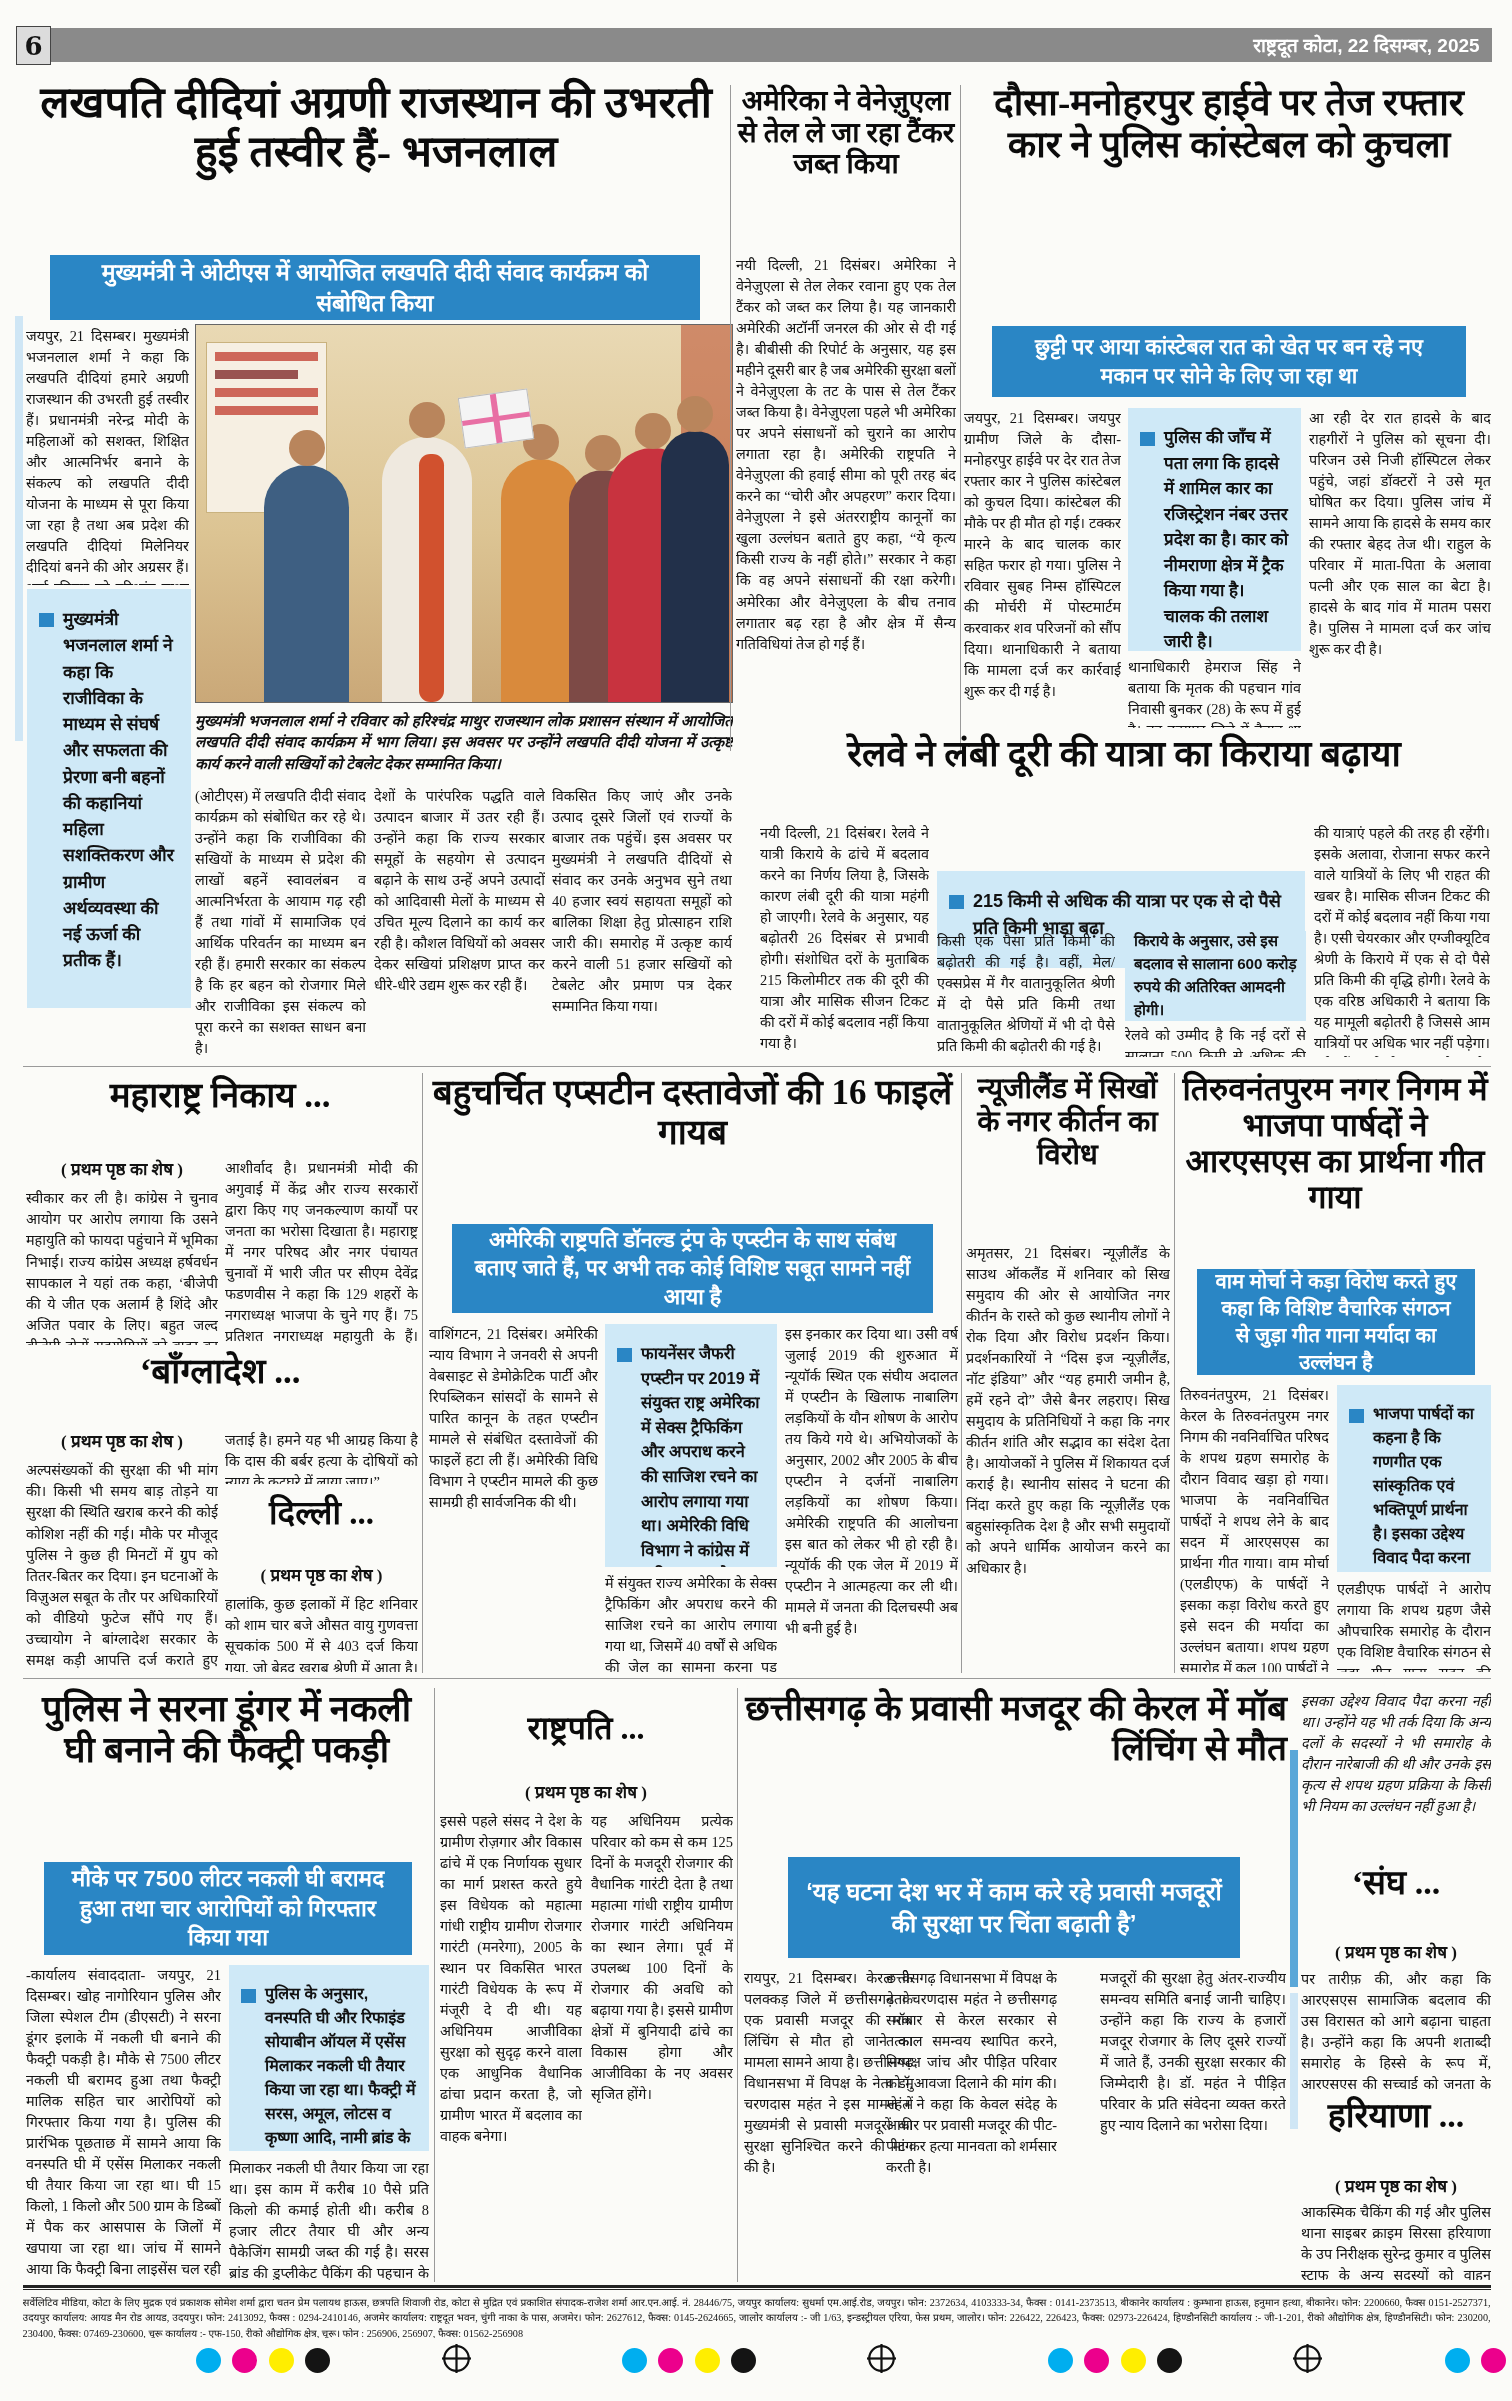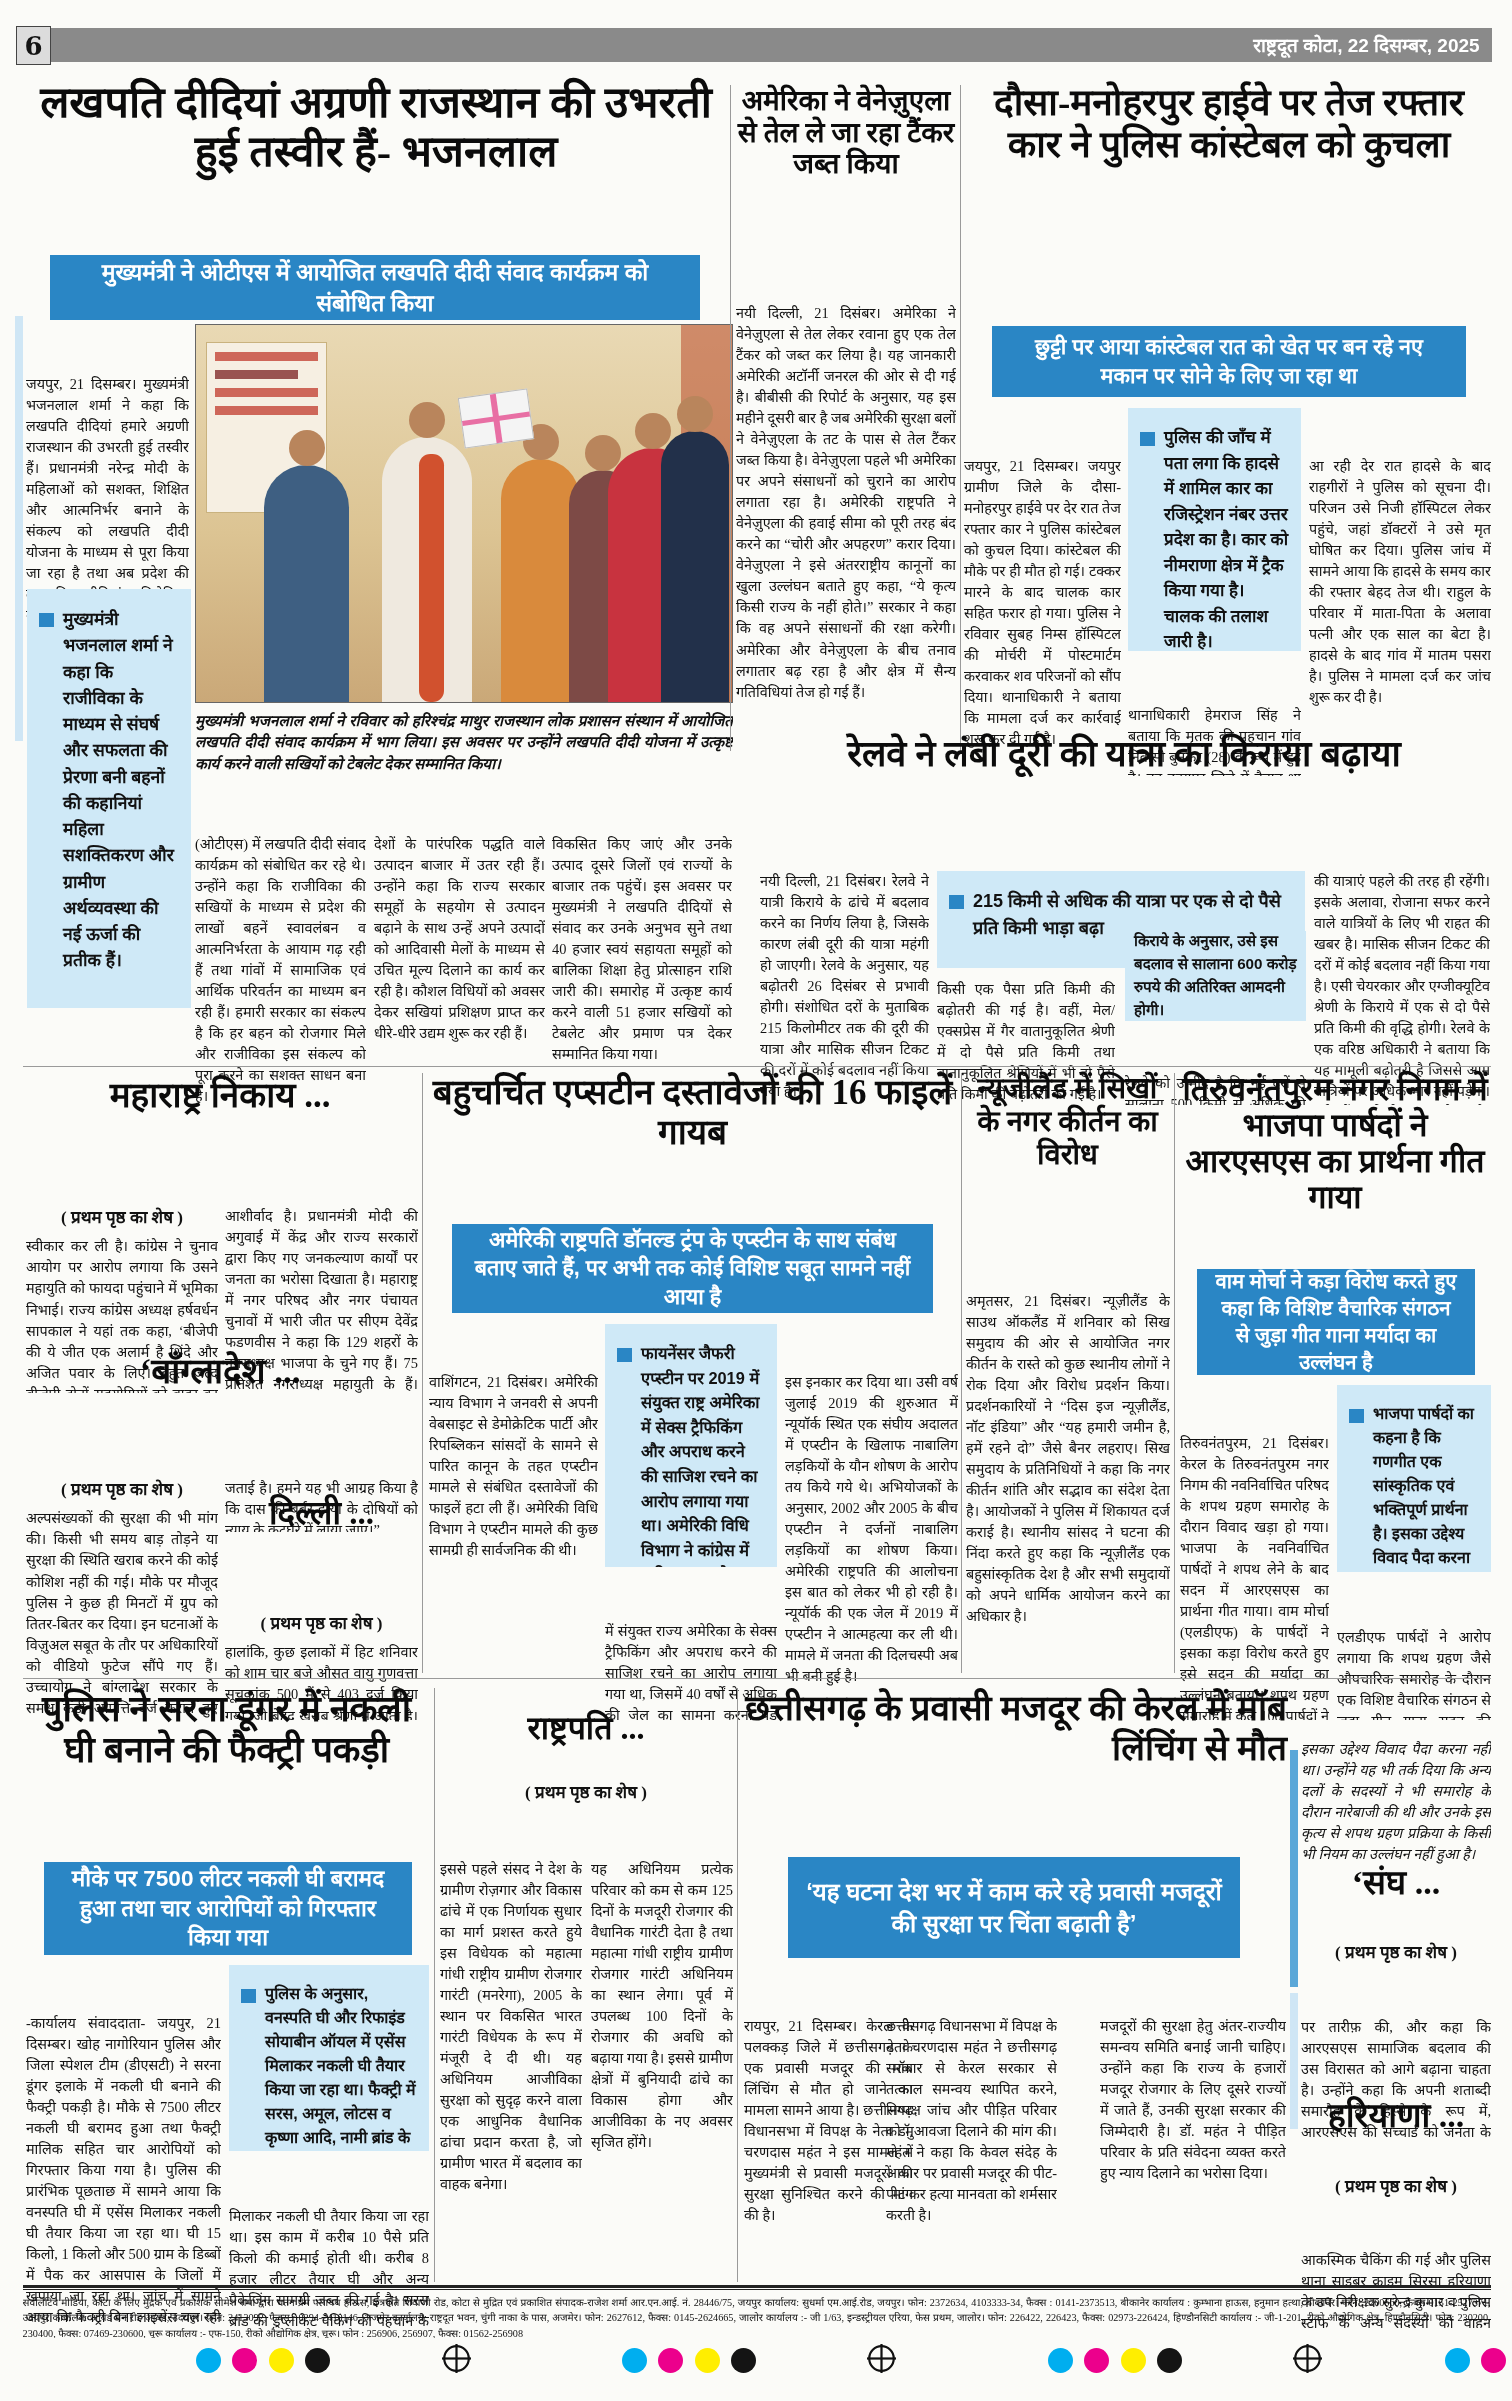--- a/index.html
+++ b/index.html
@@ -13,21 +13,21 @@
   .mast-bar{left:51px;top:28px;width:1441px;height:34px;background:#8a8a8a;display:flex;
         align-items:center;justify-content:flex-end;padding-right:12.4px;box-sizing:border-box;}
   .mast-bar span{color:#fff;font-weight:700;font-size:19px;font-family:"Liberation Sans",sans-serif;}
   
   .hl{font-weight:700;text-align:center;line-height:1.13;color:#0b0b0b;}
   .banner{background:#2a86c5;color:#fff;font-weight:700;text-align:center;display:flex;
         align-items:center;justify-content:center;line-height:1.32;padding:4.5px 17px;box-sizing:border-box;
         font-family:"Liberation Sans",sans-serif;}
   .cont-line{font-weight:700;text-align:center;font-size:17px;margin:0 0 5.6px 0;}
   
-  .body{text-align:justify;line-height:1.46;overflow:hidden;font-size:14.4px;margin-top:48px;}
+  .body{text-align:justify;line-height:1.46;overflow:hidden;font-size:14.4px;}
   .body p{margin:0;text-indent:20.3px;}
   .body p.noind{text-indent:0;}
   
   .callout{background:#cfe9f7;display:flex;gap:9px;padding:17px 12.4px;box-sizing:border-box;overflow:hidden;}
   .callout .sq{width:14.7px;height:14.7px;background:#2a86c5;flex:none;margin-top:6.8px;}
   .callout p{margin:0;font-weight:700;line-height:1.5;font-family:"Liberation Sans",sans-serif;}
   
   .rv{position:absolute;width:1.1px;background:#9a9a9a;}
   .rh{position:absolute;height:1.1px;background:#9a9a9a;}
   

